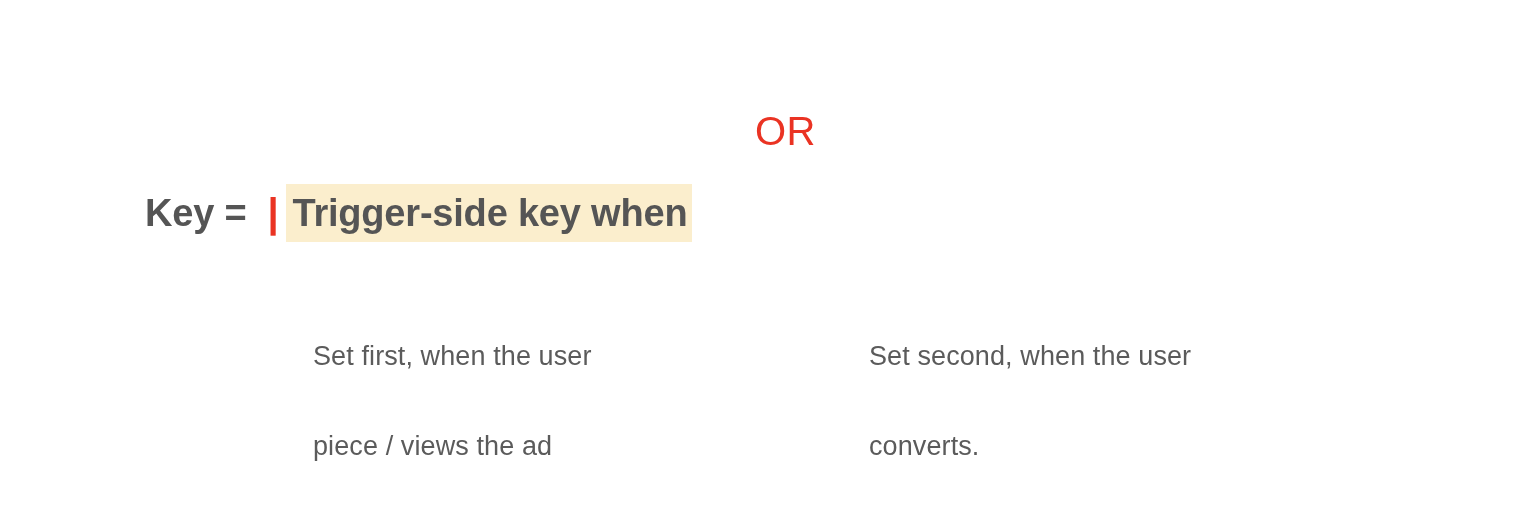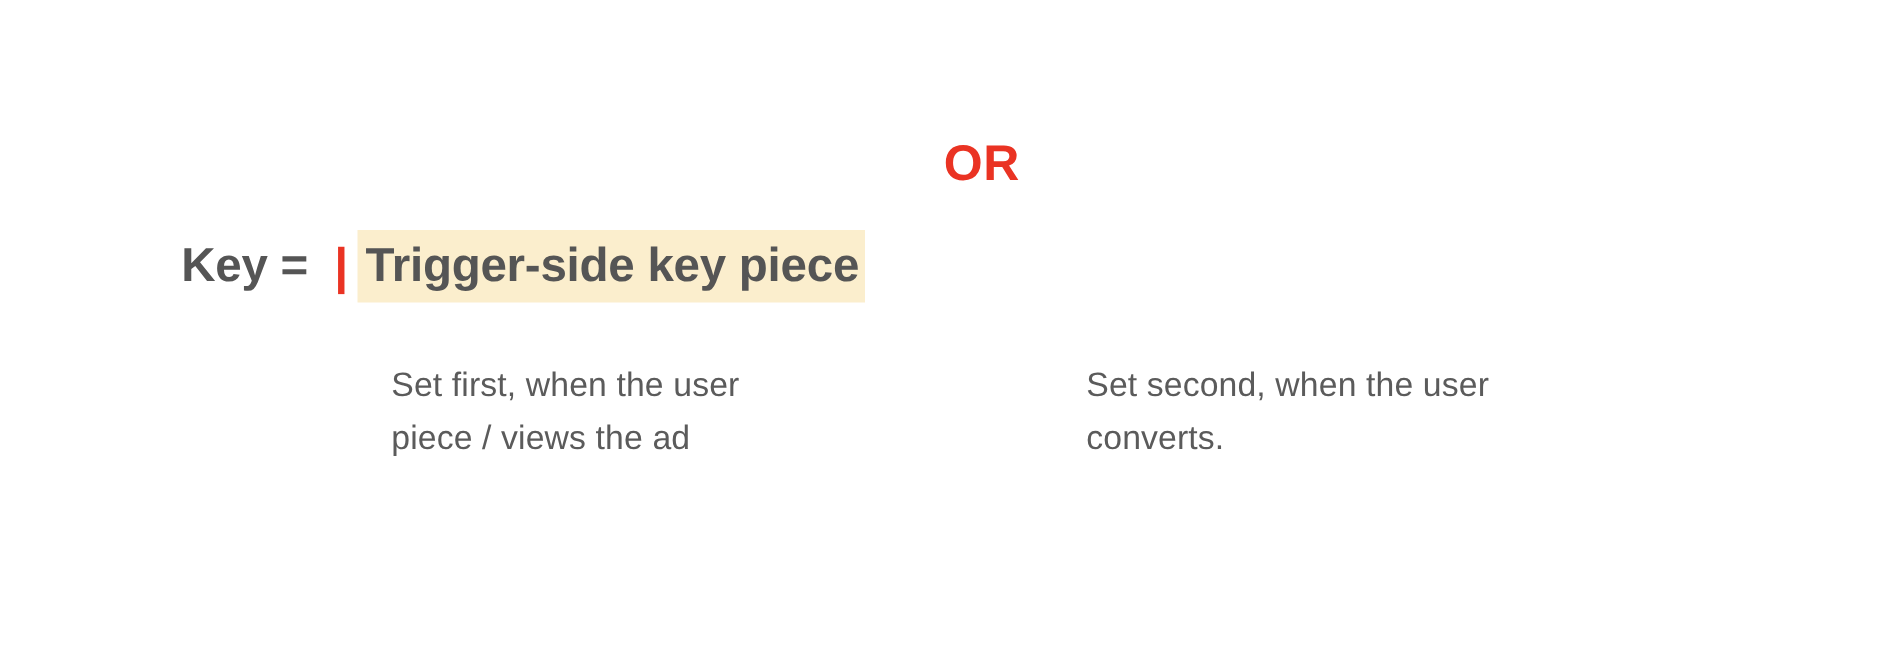--- a/index.html
+++ b/index.html
@@ -18,21 +18,21 @@
     overflow: hidden;
   }
 
   
   .or-label {
     position: absolute;
     left: 755px;
     top: 108px;
     font-size: 40px;
     line-height: 46px;
-    font-weight: 700;
+    font-weight: 400;
     color: #ea3323;
     letter-spacing: 0.5px;
     white-space: nowrap;
   }
 
   
   .key-line {
     position: absolute;
     left: 145px;
     top: 180px;
@@ -85,33 +85,33 @@
   .caption.first {
     left: 313px;
     top: 287px;
     width: 400px;
   }
   .caption.second {
     left: 869px;
     top: 287px;
     width: 470px;
   }
-  .caption-line { display: block; }
+  .caption-line { display: block; margin-top: 48px; }
 </style>
 </head>
 <body>
 
 <div id="slide">
 
   <div class="or-label">OR</div>
 
   <div class="key-line">
     <span class="key-prefix">Key =</span>
     <span class="key-separator">|</span>
-    <span class="key-piece trigger">Trigger-side key piece</span>
+    <span class="key-piece trigger">Trigger-side key when</span>
   </div>
 
   <div class="caption first">
     <span class="caption-line">Set first, when the user</span>
     <span class="caption-line">piece / views the ad</span>
   </div>
 
   <div class="caption second">
     <span class="caption-line">Set second, when the user</span>
     <span class="caption-line">converts.</span>

